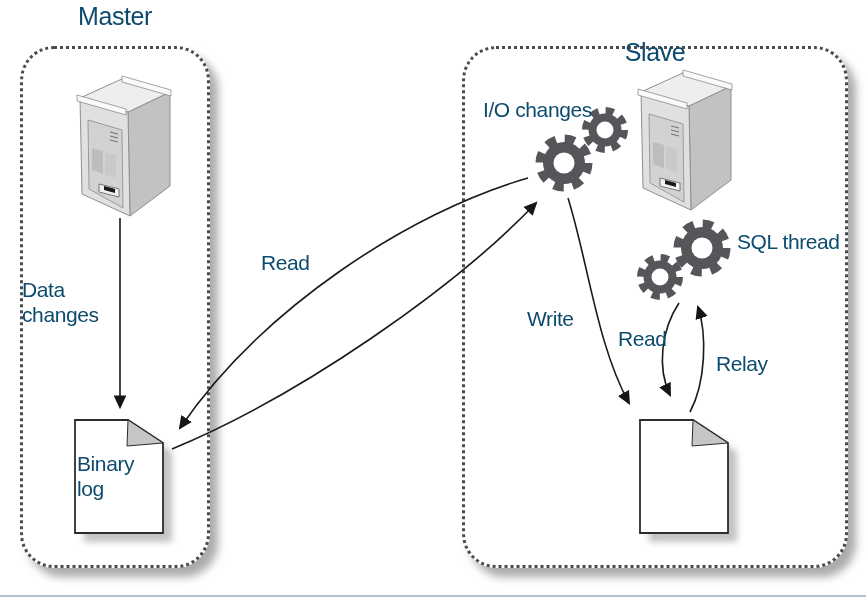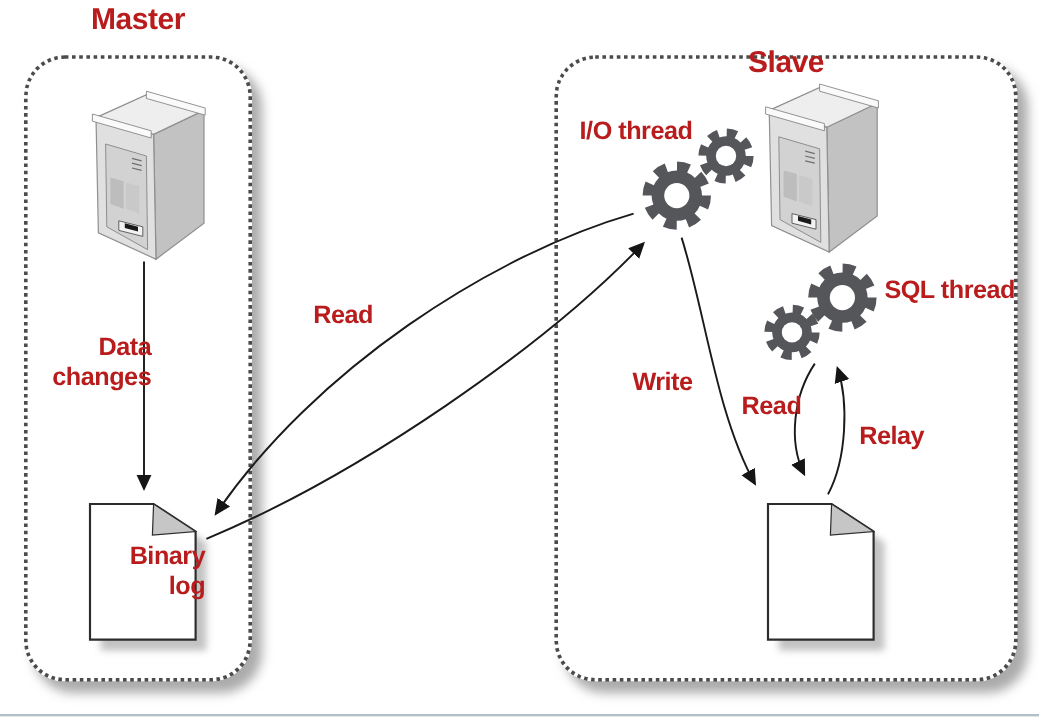--- a/index.html
+++ b/index.html
@@ -10,35 +10,35 @@
   .panel{
     position:absolute;box-sizing:border-box;background:#ffffff;
     border:3px dotted #4b4b4b;border-radius:34px;
     box-shadow:8px 9px 9px rgba(115,115,115,0.6);
   }
   .panel.master{left:20px;top:46px;width:190px;height:522px;}
   .panel.slave{left:462px;top:46px;width:386px;height:522px;}
   svg.art{position:absolute;left:0;top:0;}
   .arrow{fill:none;stroke:#1a1a1a;stroke-width:1.6px;}
   .lbl{
-    position:absolute;font-weight:bold;color:#b91c1c;
+    position:absolute;font-weight:normal;color:#0c4a6e;
     letter-spacing:-0.4px;font-size:21px;line-height:25px;white-space:nowrap;
   }
-  .lbl.wrap{white-space:normal;text-align:right;}
+  .lbl.wrap{white-space:normal;text-align:left;}
   .title{font-size:25px;text-align:center;}
   #lbl-master{left:20px;top:4px;width:190px;}
   #lbl-slave{left:462px;top:4px;width:386px;margin-top:36px;}
   #lbl-data-changes{left:22px;top:277px;width:104px;}
   #lbl-read-main{left:261px;top:250px;}
   #lbl-io-thread{left:483px;top:97px;}
   #lbl-sql-thread{left:737px;top:229px;}
   #lbl-write{left:527px;top:306px;}
   #lbl-read-cycle{left:618px;top:326px;}
   #lbl-replay{left:716px;top:351px;}
-  #lbl-binary-log{left:77px;top:451px;width:84px;padding-left:10px;}
+  #lbl-binary-log{left:77px;top:451px;width:84px;}
   #lbl-relay-log{left:642px;top:449px;width:84px;}
   .rule{position:absolute;left:0;top:595px;width:866px;height:2px;background:#b4c0c8;}
 </style>
 </head>
 <body>
 
 <div class="stage">
 
   <div class="panel master"></div>
   <div class="panel slave"></div>
@@ -108,20 +108,20 @@
   </svg>
 
   <div class="lbl title" id="lbl-master">Master</div>
   <div class="lbl title" id="lbl-slave">Slave</div>
 
   <div class="lbl wrap" id="lbl-data-changes">Data changes</div>
   <div class="lbl wrap" id="lbl-binary-log">Binary log</div>
 
   <div class="lbl" id="lbl-read-main">Read</div>
 
-  <div class="lbl" id="lbl-io-thread">I/O thread</div>
+  <div class="lbl" id="lbl-io-thread">I/O changes</div>
   <div class="lbl" id="lbl-sql-thread">SQL thread</div>
   <div class="lbl" id="lbl-write">Write</div>
   <div class="lbl" id="lbl-read-cycle">Read</div>
   <div class="lbl" id="lbl-replay">Relay</div>
 
   <div class="rule"></div>
 </div>
 
 </body></html>

